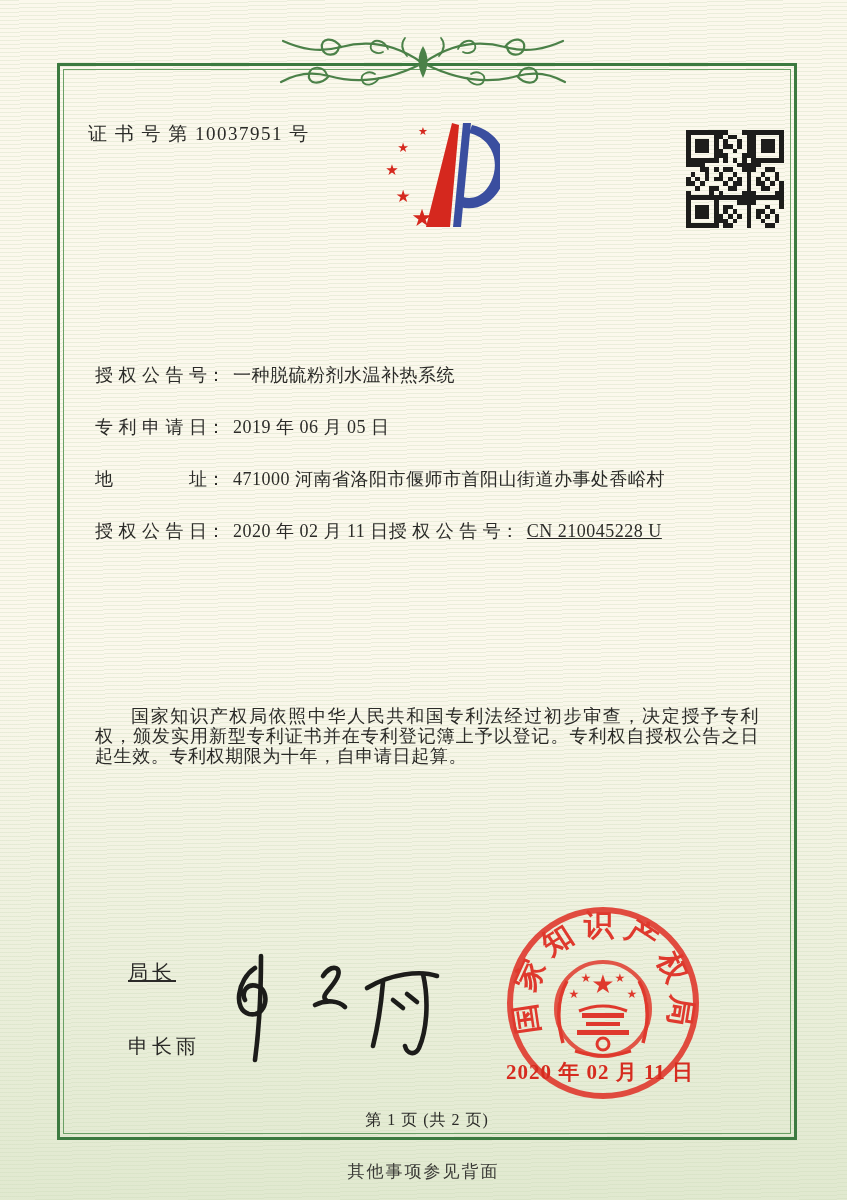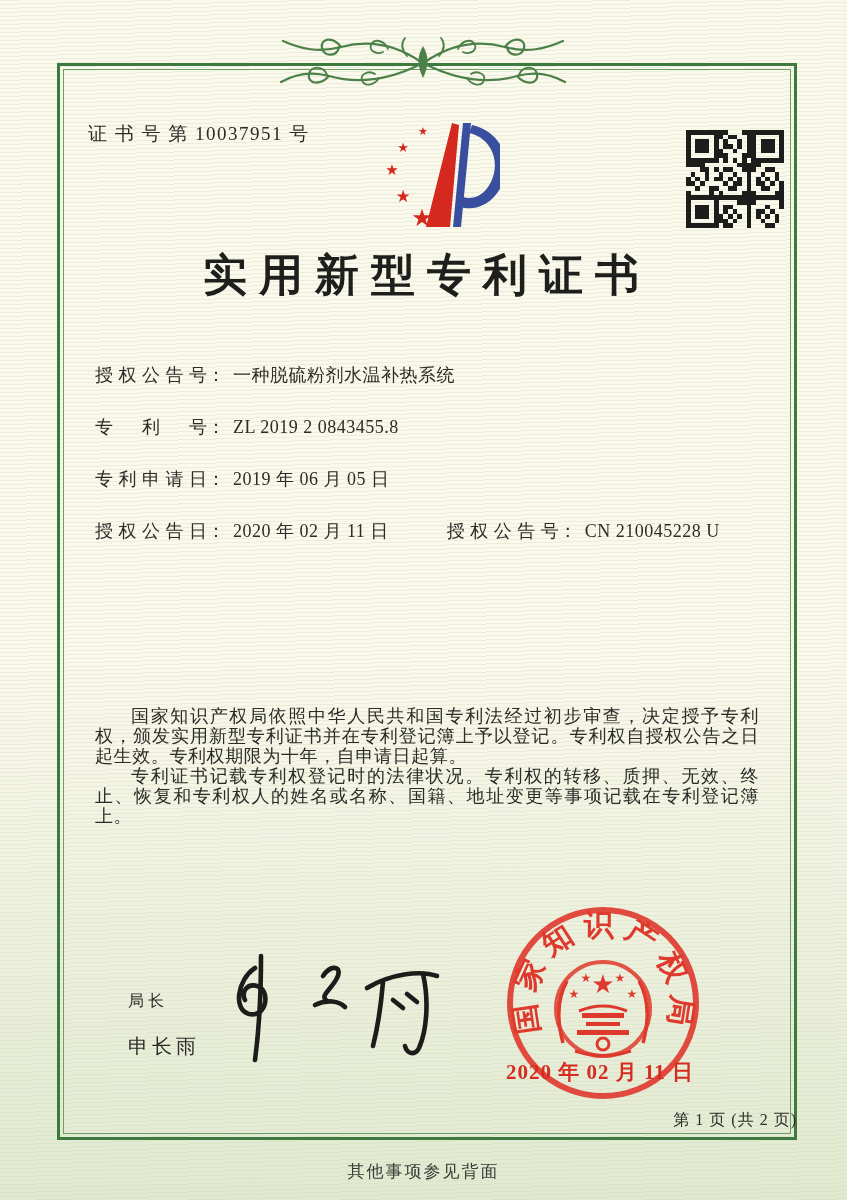--- a/index.html
+++ b/index.html
@@ -17,29 +17,29 @@
   .cert-no{position:absolute;left:88px;top:121px;font-size:19px;letter-spacing:1.5px;}
   .logo{position:absolute;left:360px;top:110px;width:140px;height:127px;}
   .qr{position:absolute;left:686px;top:130px;width:98px;height:98px;}
   .title{position:absolute;left:57px;right:50px;top:246px;text-align:center;
          font-size:44px;font-weight:bold;letter-spacing:12px;color:#1e1e1c;}
   .fields{position:absolute;left:95px;top:363px;width:660px;font-size:18px;}
   .frow{height:52px;white-space:nowrap;}
   .flabel{display:inline-block;width:112px;text-align:justify;text-align-last:justify;vertical-align:top;}
   .fcolon{display:inline-block;margin-right:8px;}
   .fvalue{letter-spacing:0.5px;text-align:right;}
-  .second-pair{margin-left:58px;}
+  .second-pair{text-decoration:underline;}
   .paras{position:absolute;left:95px;top:706px;width:664px;font-size:18px;line-height:20px;letter-spacing:0.6px;text-align:justify;}
   .paras p{margin:0;text-indent:2em;}
-  .director{position:absolute;left:128px;top:991px;font-size:16px;letter-spacing:4px;}
+  .director{position:absolute;left:128px;top:959px;font-size:20px;letter-spacing:4px;text-decoration:underline;}
   .director-name{position:absolute;left:128px;top:1033px;font-size:20px;letter-spacing:4px;text-align:center;}
   .signature{position:absolute;left:215px;top:948px;width:230px;height:118px;}
   .seal{position:absolute;left:503px;top:903px;width:200px;height:200px;}
   .seal-date{position:absolute;left:506px;top:1058px;font-size:21px;color:#d62b1f;letter-spacing:1px;font-weight:bold;white-space:nowrap;}
-  .page-num{position:absolute;left:57px;right:50px;top:1110px;text-align:right;font-size:16px;letter-spacing:1px;}
+  .page-num{position:absolute;left:57px;right:50px;top:1110px;text-align:center;font-size:16px;letter-spacing:1px;}
   .back-note{position:absolute;left:0;right:0;top:1160px;text-align:center;font-size:17px;letter-spacing:2px;color:#3a3a36;}
 </style>
 </head>
 <body>
 
 <div class="page">
 
   <div class="frame">
     <div class="frame-inner"></div>
   </div>
@@ -304,40 +304,38 @@
       <rect x="4" y="20" width="1" height="1" fill="#1d1d1b"></rect>
       <rect x="5" y="20" width="1" height="1" fill="#1d1d1b"></rect>
       <rect x="6" y="20" width="1" height="1" fill="#1d1d1b"></rect>
       <rect x="8" y="20" width="1" height="1" fill="#1d1d1b"></rect>
       <rect x="9" y="20" width="1" height="1" fill="#1d1d1b"></rect>
       <rect x="13" y="20" width="1" height="1" fill="#1d1d1b"></rect>
       <rect x="17" y="20" width="1" height="1" fill="#1d1d1b"></rect>
       <rect x="18" y="20" width="1" height="1" fill="#1d1d1b"></rect>
     </svg>
 
-  <div class="title">实用新型专利证书</div>
 
   <div class="fields">
     <div class="frow">
       <span class="flabel">授权公告号</span><span class="fcolon">：</span><span class="fvalue">一种脱硫粉剂水温补热系统</span>
     </div>
     <div class="frow">
-      <span class="flabel">专利号</span><span class="fcolon">：</span><span class="fvalue">ZL 2019 2 0843455.8</span>
+      <span class="flabel">专利申请日</span><span class="fcolon">：</span><span class="fvalue">2019 年 06 月 05 日</span>
     </div>
     <div class="frow">
-      <span class="flabel">专利申请日</span><span class="fcolon">：</span><span class="fvalue">2019 年 06 月 05 日</span>
+      <span class="flabel">地址</span><span class="fcolon">：</span><span class="fvalue">471000 河南省洛阳市偃师市首阳山街道办事处香峪村</span>
     </div>
     <div class="frow">
       <span class="flabel">授权公告日</span><span class="fcolon">：</span><span class="fvalue">2020 年 02 月 11 日</span><span class="second-pair"><span class="flabel">授权公告号</span><span class="fcolon">：</span><span class="fvalue">CN 210045228 U</span></span>
     </div>
   </div>
 
   <div class="paras">
     <p>国家知识产权局依照中华人民共和国专利法经过初步审查，决定授予专利权，颁发实用新型专利证书并在专利登记簿上予以登记。专利权自授权公告之日起生效。专利权期限为十年，自申请日起算。</p>
-    <p>专利证书记载专利权登记时的法律状况。专利权的转移、质押、无效、终止、恢复和专利权人的姓名或名称、国籍、地址变更等事项记载在专利登记簿上。</p>
   </div>
 
   <div class="director">局长</div>
   <div class="director-name">申长雨</div>
 
   <svg class="signature" viewBox="0 0 230 118">
     <g fill="none" stroke="#1c1c1a" stroke-width="4.6" stroke-linecap="round">
       <path d="M40,20 C22,32 18,62 34,66 C52,70 56,42 42,38 C32,35 26,44 30,52"></path>
       <path d="M46,8 C46,40 44,82 40,112"></path>
       <path d="M108,28 C116,16 128,18 122,30 C116,42 104,48 112,53"></path>

